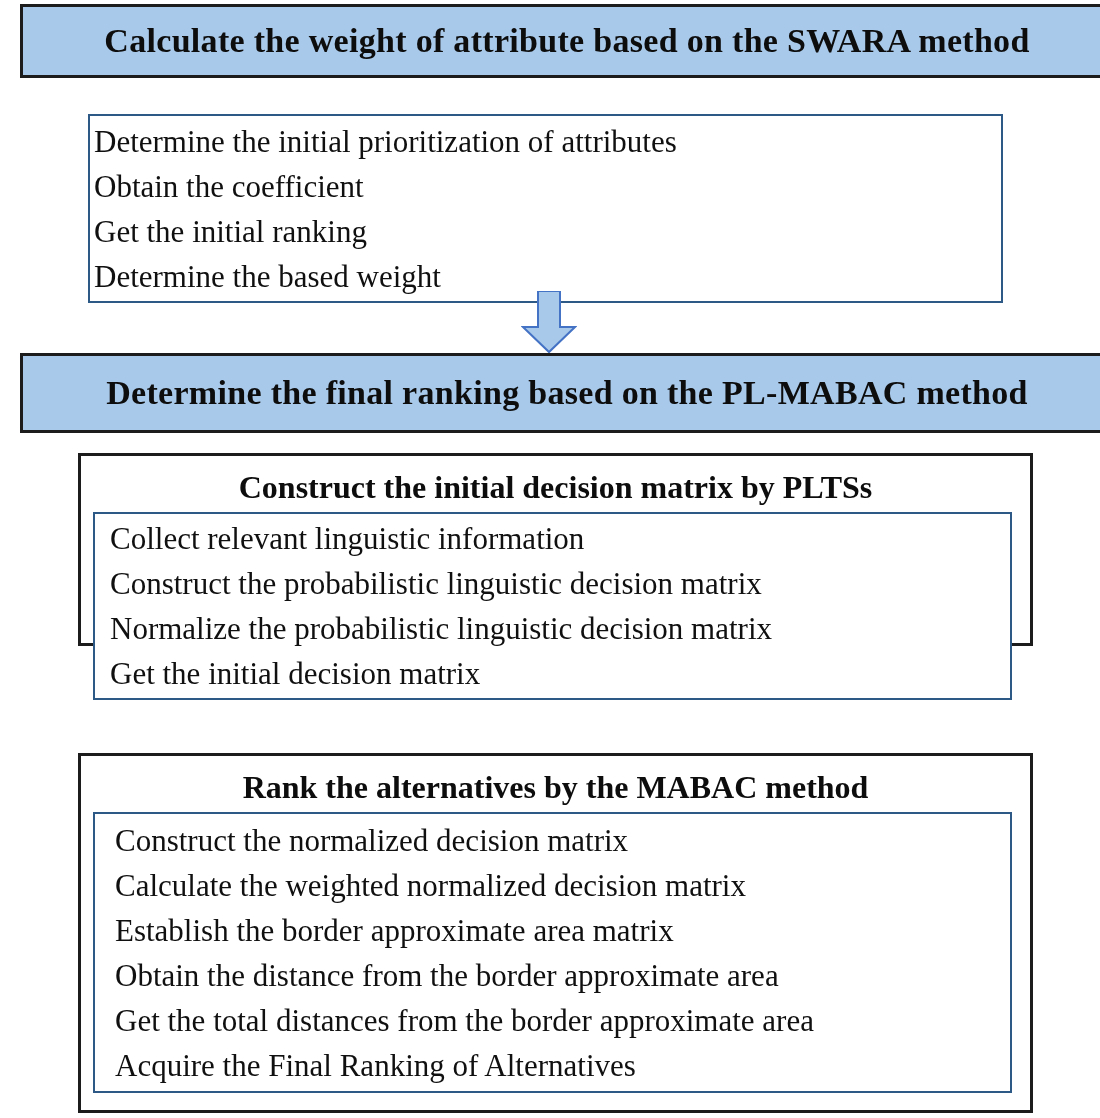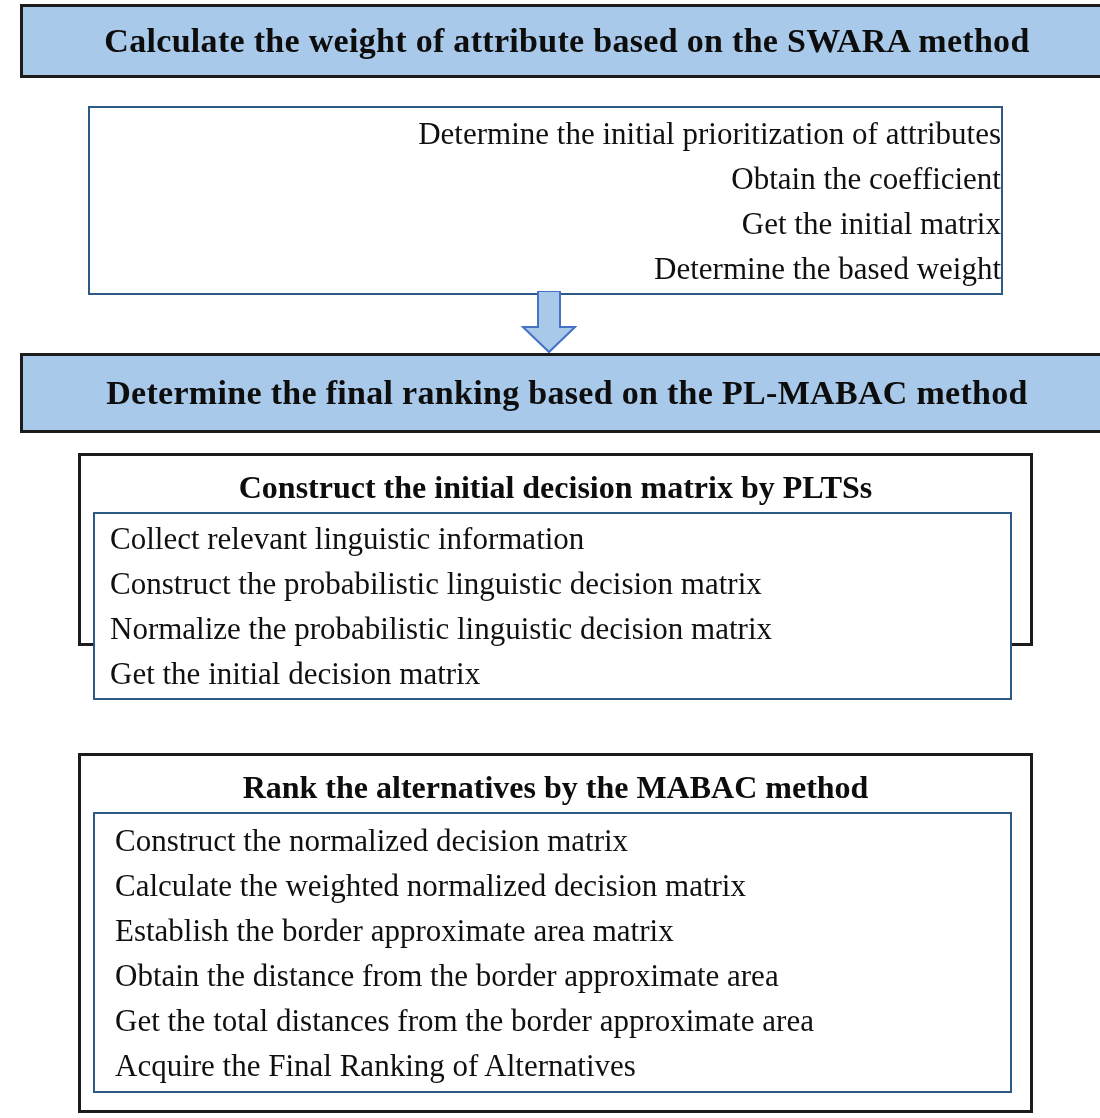--- a/index.html
+++ b/index.html
@@ -37,25 +37,24 @@
     display: flex;
     flex-direction: column;
     justify-content: center;
     font-size: 31px;
     line-height: 45px;
     color: #101010;
   }
   .steps-box.swara {
     position: absolute;
     left: 88px;
-    top: 106px;
+    top: 114px;
     width: 915px;
     height: 189px;
     padding-left: 4px;
-    text-align: right;
   }
 
   .flow-arrow {
     position: absolute;
     left: 521px;
     top: 291px;
     width: 56px;
     height: 63px;
   }
 
@@ -93,21 +92,21 @@
 
 <div class="figure">
 
   <div class="banner first">
     <span>Calculate the weight of attribute based on the SWARA method</span>
   </div>
 
   <div class="steps-box swara">
     <div class="step-line">Determine the initial prioritization of attributes</div>
     <div class="step-line">Obtain the coefficient</div>
-    <div class="step-line">Get the initial matrix</div>
+    <div class="step-line">Get the initial ranking</div>
     <div class="step-line">Determine the based weight</div>
   </div>
 
   <div class="flow-arrow">
     <svg width="56" height="63" viewBox="0 0 56 63" xmlns="http://www.w3.org/2000/svg">
       <polygon points="17,0 39,0 39,36 54,36 28,61 2,36 17,36" fill="#a9c9ea" stroke="#4472c4" stroke-width="2" stroke-linejoin="miter"></polygon>
     </svg>
   </div>
 
   <div class="banner second">

